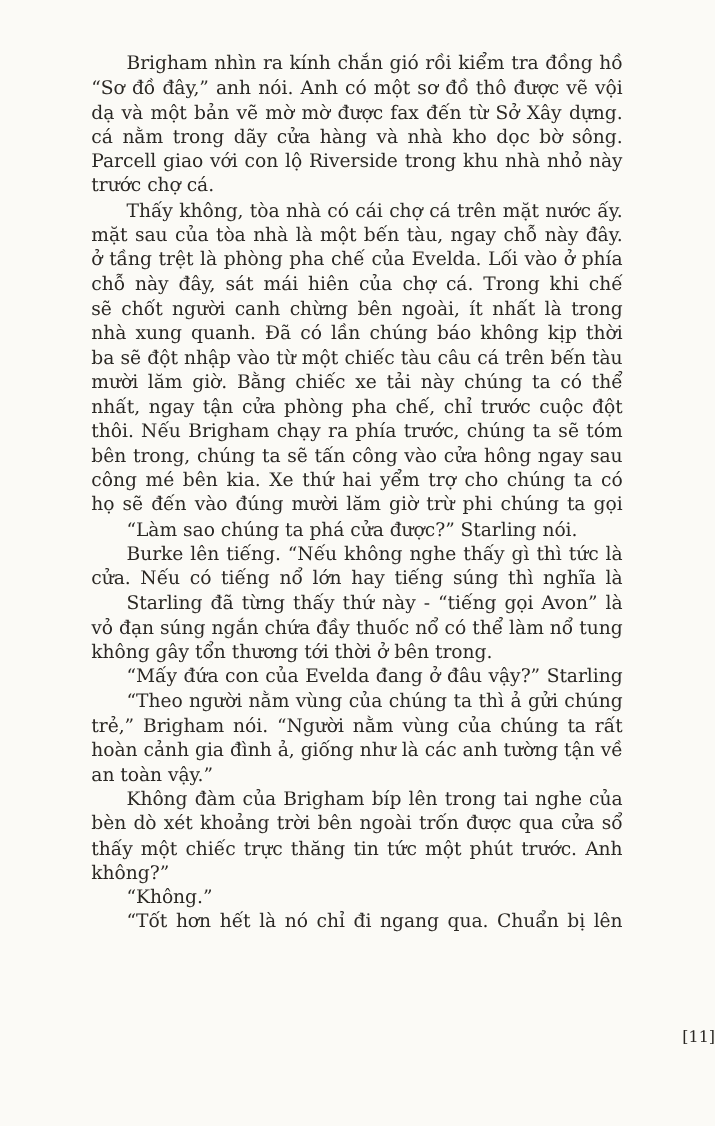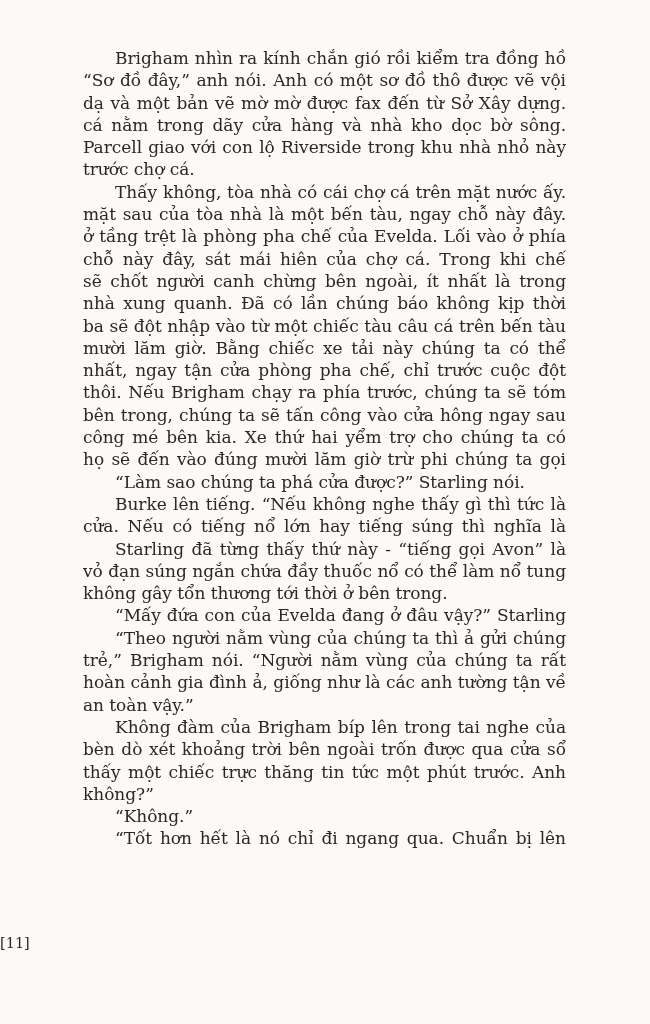--- a/index.html
+++ b/index.html
@@ -43,21 +43,21 @@
     text-indent: 32px;
   }
   .line.last {
     text-align-last: left;
   }
   .page-number {
     position: absolute;
     left: 0;
     top: 932px;
     width: 650px;
-    text-align: left;
+    text-align: right;
     font-size: 14.5px;
     line-height: 22px;
   }
 </style>
 </head>
 <body>
 
 <div class="book-page">
   <div class="text-block">
       <div class="para">

